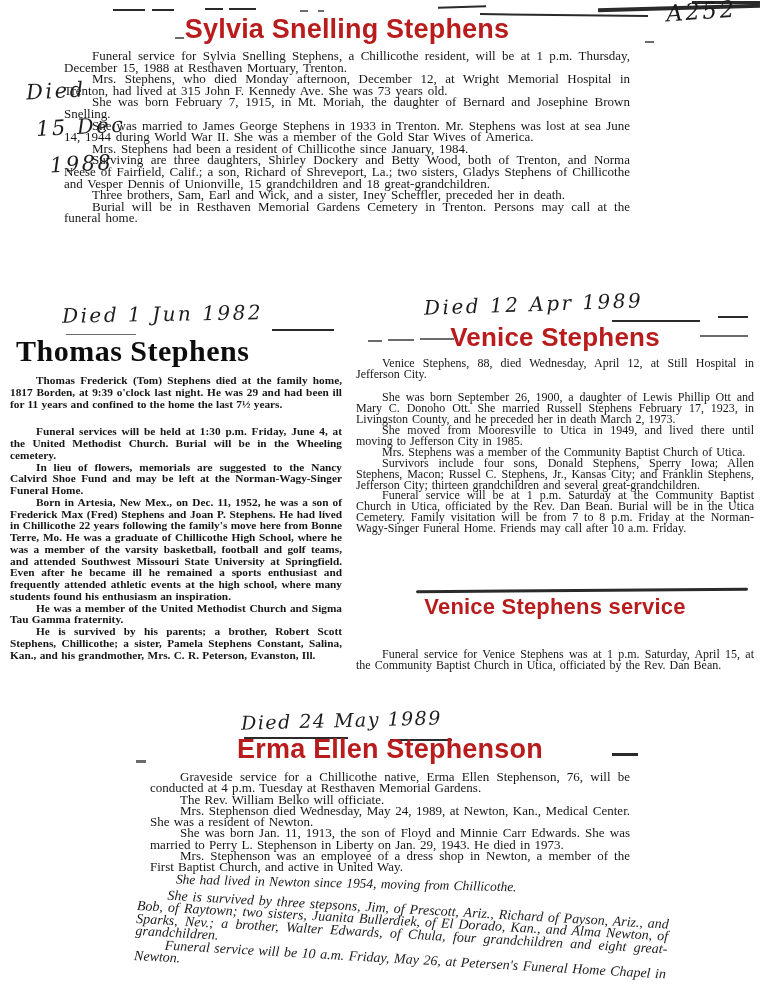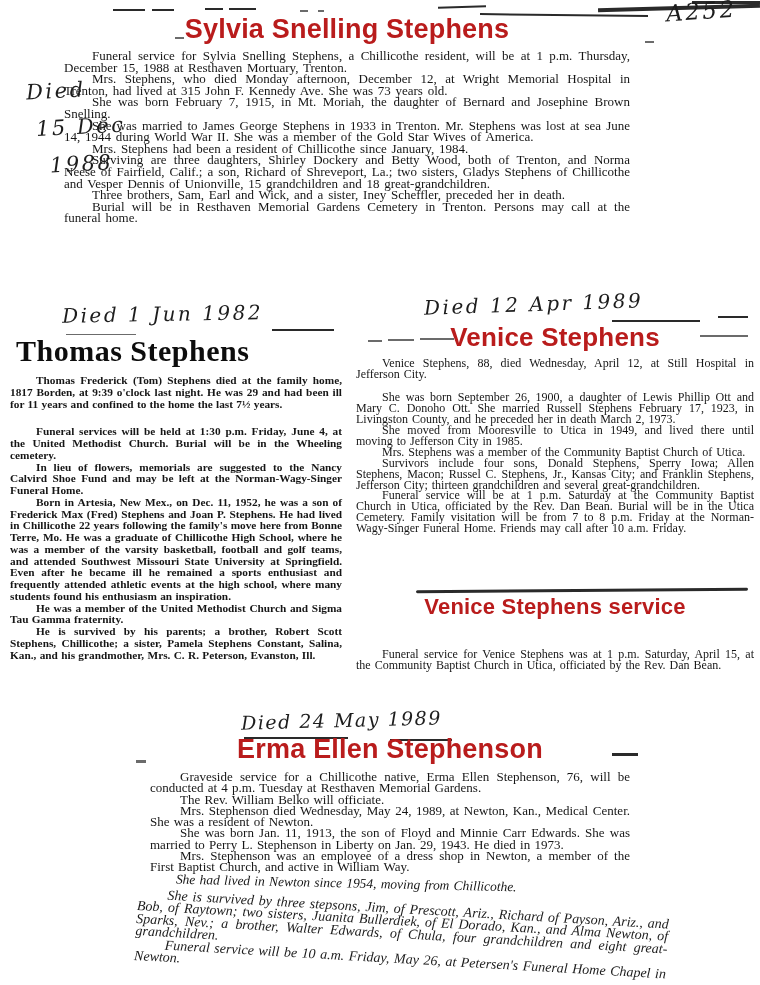--- a/index.html
+++ b/index.html
@@ -135,21 +135,21 @@
 <div class="abs mark" style="left:612px;top:753px;width:26px;height:3px;"></div>
 <div class="abs mark-gray" style="left:136px;top:760px;width:10px;height:3px;"></div>
 
 <div class="abs" style="left:150px;top:734px;width:480px;">
   <h2 class="head-sans" style="font-size:27px;margin-bottom:6px;">Erma Ellen Stephenson</h2>
   <div class="obit-body erma-body">
     <p>Graveside service for a Chillicothe native, Erma Ellen Stephenson, 76, will be conducted at 4 p.m. Tuesday at Resthaven Memorial Gardens.</p>
     <p>The Rev. William Belko will officiate.</p>
     <p>Mrs. Stephenson died Wednesday, May 24, 1989, at Newton, Kan., Medical Center. She was a resident of Newton.</p>
     <p>She was born Jan. 11, 1913, the son of Floyd and Minnie Carr Edwards. She was married to Perry L. Stephenson in Liberty on Jan. 29, 1943. He died in 1973.</p>
-    <p>Mrs. Stephenson was an employee of a dress shop in Newton, a member of the First Baptist Church, and active in William Way.</p>
+    <p>Mrs. Stephenson was an employee of a dress shop in Newton, a member of the First Baptist Church, and active in United Way.</p>
     <p class="lean-line" style="text-indent:26px;">She had lived in Newton since 1954, moving from Chillicothe.</p>
   </div>
 </div>
 
 <div class="abs skew-block" style="left:138px;top:888px;width:532px;">
   <p>She is survived by three stepsons, Jim, of Prescott, Ariz., Richard of Payson, Ariz., and Bob, of Raytown; two sisters, Juanita Bullerdiek, of El Dorado, Kan., and Alma Newton, of Sparks, Nev.; a brother, Walter Edwards, of Chula, four grandchildren and eight great-grandchildren.</p>
   <p>Funeral service will be 10 a.m. Friday, May 26, at Petersen's Funeral Home Chapel in Newton.</p>
 </div>
 
 </body></html>

